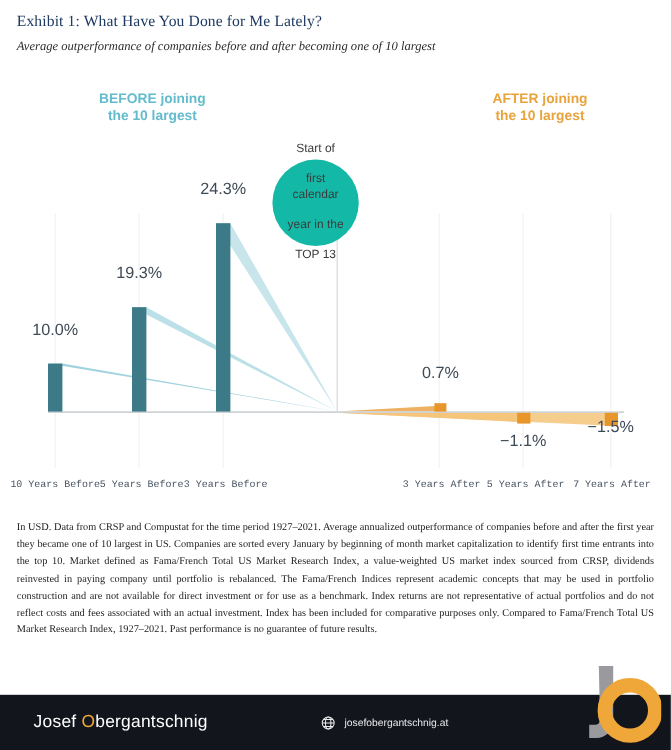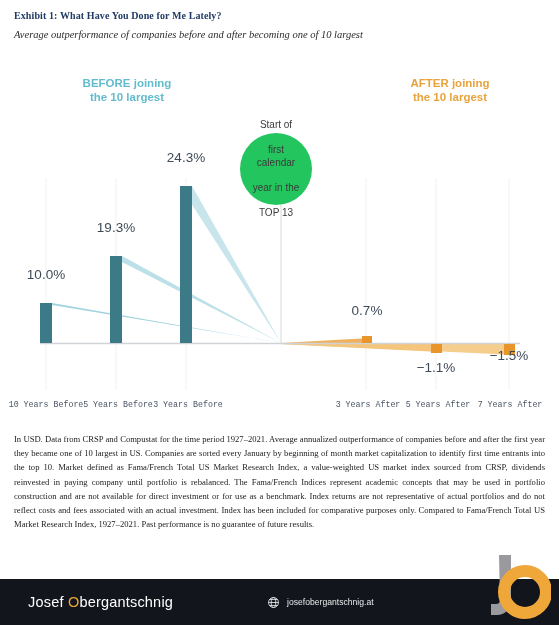--- a/index.html
+++ b/index.html
@@ -9,21 +9,21 @@
     font-family:"Liberation Sans", sans-serif;
     overflow:hidden;
     position:relative;
   }
   .page{position:relative;width:559px;height:625px;}
 
   
   .hdr{padding:10px 14px 0 14px;}
   .hdr-title{
     font-family:"Liberation Serif", serif;
-    font-weight:bold;font-size:10px;color:#1f3a63;
+    font-weight:normal;font-size:13px;color:#1f3a63;
     letter-spacing:.1px;margin:0 0 8px 0;
   }
   .hdr-sub{
     font-family:"Liberation Serif", serif;
     font-style:italic;font-size:10.5px;color:#2b2b2b;margin:0;
   }
 
   
   .chart{position:absolute;left:0;top:60px;width:559px;height:350px;}
   .chart svg{display:block;}
@@ -32,22 +32,22 @@
     position:absolute;
     font-family:"Liberation Sans", sans-serif;
     font-weight:bold;
     white-space:nowrap;
   }
   .side-lbl{font-size:11.5px;line-height:14px;text-align:center;}
   .before-lbl{color:#63bccd;left:62px;top:16px;width:130px;}
   .after-lbl{color:#e8a33d;left:385px;top:16px;width:130px;}
 
   .circle-note{
-    position:absolute;left:240px;top:73px;width:72px;height:72px;
-    border-radius:50%;background:#22c55e;
+    position:absolute;left:227px;top:73px;width:72px;height:72px;
+    border-radius:50%;background:#14b8a6;
     display:flex;align-items:center;justify-content:center;
     text-align:center;
   }
   .circle-note span{
     font-size:10px;line-height:12.5px;color:#3b3b3b;
     font-family:"Liberation Sans", sans-serif;
     display:block;padding:0 4px;
   }
 
   .val{

